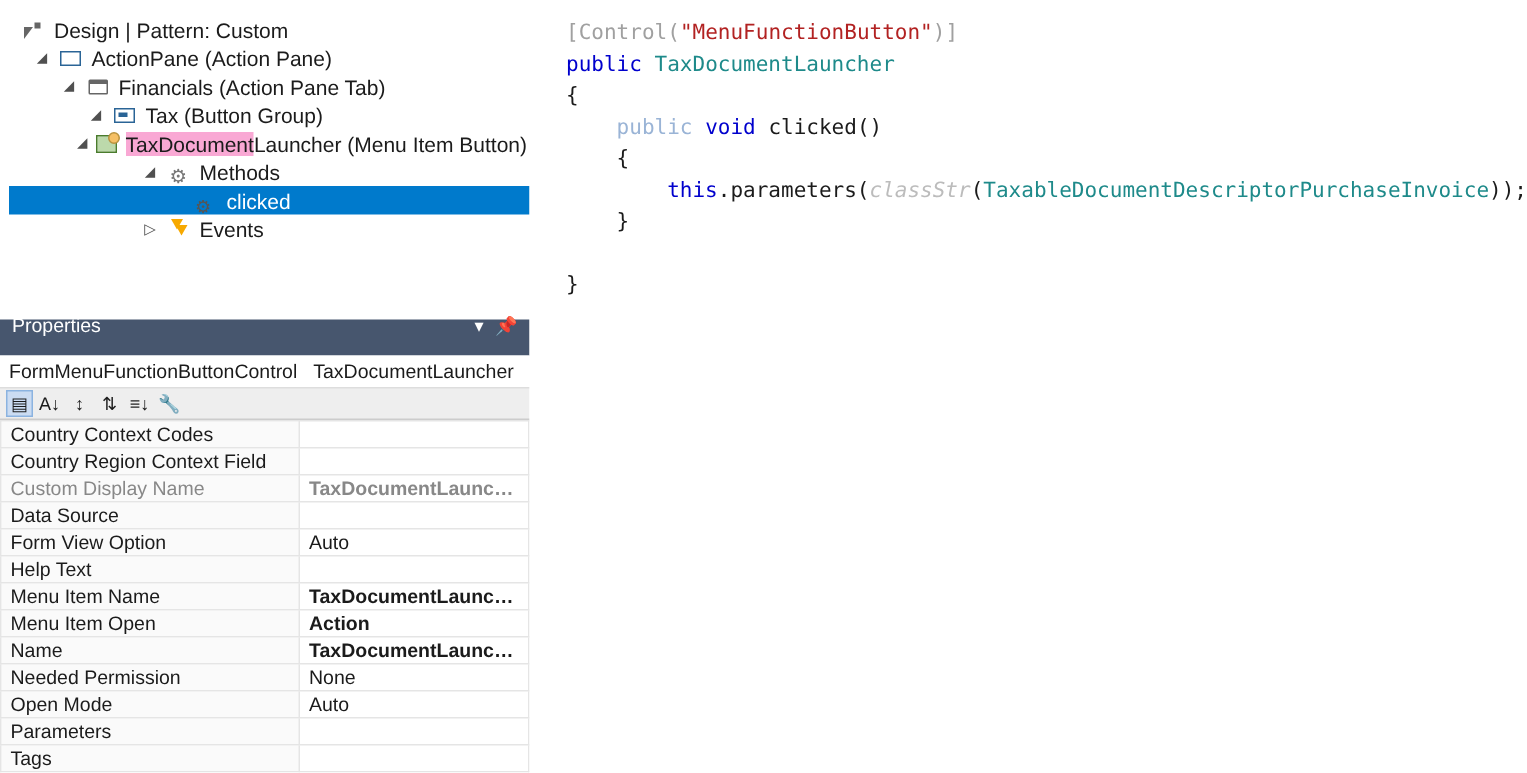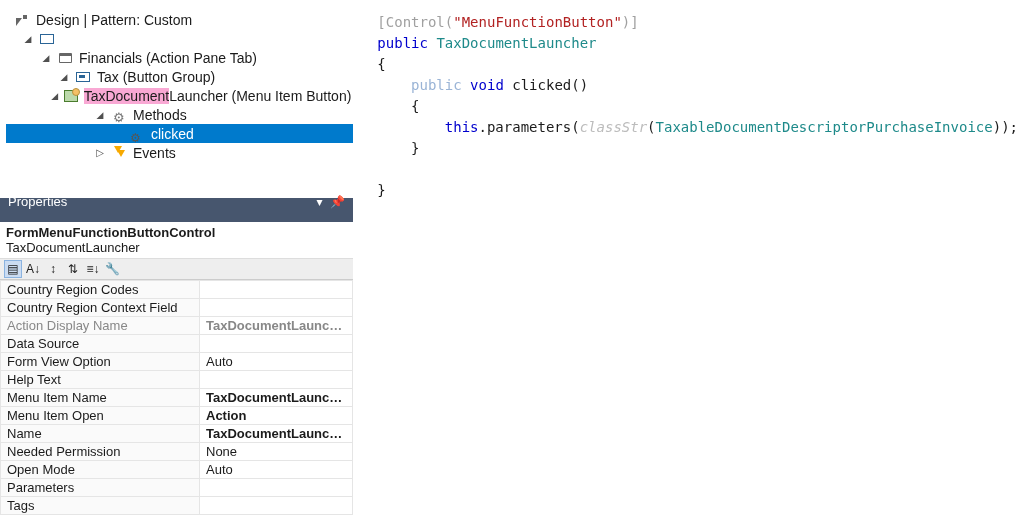--- a/index.html
+++ b/index.html
@@ -39,21 +39,21 @@
 .icon-clicked::before { content: "⚙"; font-size: 12px; color: #555; }
 .icon-events { width: 11px; height: 14px; }
 .icon-events::before { content: ""; display: block; width: 0; height: 0; border-left: 4px solid transparent; border-right: 4px solid transparent; border-top: 7px solid #f7a900; }
 .icon-events::after { content: ""; display: block; margin-top: -3px; margin-left: 3px; width: 0; height: 0; border-left: 4px solid transparent; border-right: 4px solid transparent; border-top: 7px solid #f7a900; }
 
 
 .properties-title { background: #47566e; color: #fff; display: flex; align-items: center; padding: 0 4px 17px 8px; height: 24px; font-size: 13px; }
 .properties-title .spacer { flex: 1; }
 .properties-title .tool-icon { padding: 0 4px; font-size: 12px; cursor: pointer; }
 .properties-subtitle { padding: 3px 6px; font-size: 13px; background: #fff; }
-.properties-subtitle .bold { font-weight: bold; }
+.properties-subtitle .bold { font-weight: normal; }
 .properties-toolbar { background: #eee; border-top: 1px solid #ddd; border-bottom: 1px solid #ccc; height: 22px; display: flex; align-items: center; padding: 0 4px; gap: 2px; }
 .properties-toolbar .tb-btn { width: 18px; height: 18px; display: inline-flex; align-items: center; justify-content: center; font-size: 12px; cursor: pointer; }
 .properties-toolbar .tb-btn.pressed { background: #cbdcf2; border: 1px solid #8bb3e0; }
 .properties-grid { width: 100%; border-collapse: collapse; table-layout: fixed; }
 .properties-grid td { border: 1px solid #e5e5e5; padding: 1px 6px; height: 18px; font-size: 13px; overflow: hidden; white-space: nowrap; text-overflow: ellipsis; }
 .properties-grid td:first-child { width: 199px; background: #fafafa; }
 .prop-grayed { color: #888; }
 .prop-bold { font-weight: bold; }
 
 
@@ -80,20 +80,21 @@
           </span>
         <span class="tree-label">Design | Pattern: Custom</span>
       </div>
 
       <div class="tree-row">
         <span class="tree-indent" style="width:16px"></span>
         <span class="tree-expander expanded"></span>
         <span class="tree-icon">
             <span class="icon-container"></span>
           </span>
+        <span class="tree-label">ActionPane (Action Pane)</span>
       </div>
 
       <div class="tree-row">
         <span class="tree-indent" style="width:34px"></span>
         <span class="tree-expander expanded"></span>
         <span class="tree-icon">
             <span class="icon-folder"></span>
           </span>
         <span class="tree-label">Financials (Action Pane Tab)</span>
       </div>
@@ -163,29 +164,29 @@
         <span class="tb-btn pressed">▤</span>
         <span class="tb-btn">A↓</span>
         <span class="tb-btn">↕</span>
         <span class="tb-btn">⇅</span>
         <span class="tb-btn">≡↓</span>
         <span class="tb-btn">🔧</span>
       </div>
       <table class="properties-grid">
         <tbody id="prop-rows">
             <tr>
-              <td>Country Region Codes</td>
+              <td>Country Context Codes</td>
               <td></td>
             </tr>
             <tr>
               <td>Country Region Context Field</td>
               <td></td>
             </tr>
             <tr>
-              <td class="prop-grayed">Action Display Name</td>
+              <td class="prop-grayed">Custom Display Name</td>
               <td class="prop-bold prop-grayed">TaxDocumentLauncher (Menu Item Button)</td>
             </tr>
             <tr>
               <td>Data Source</td>
               <td></td>
             </tr>
             <tr>
               <td>Form View Option</td>
               <td>Auto</td>
             </tr>

